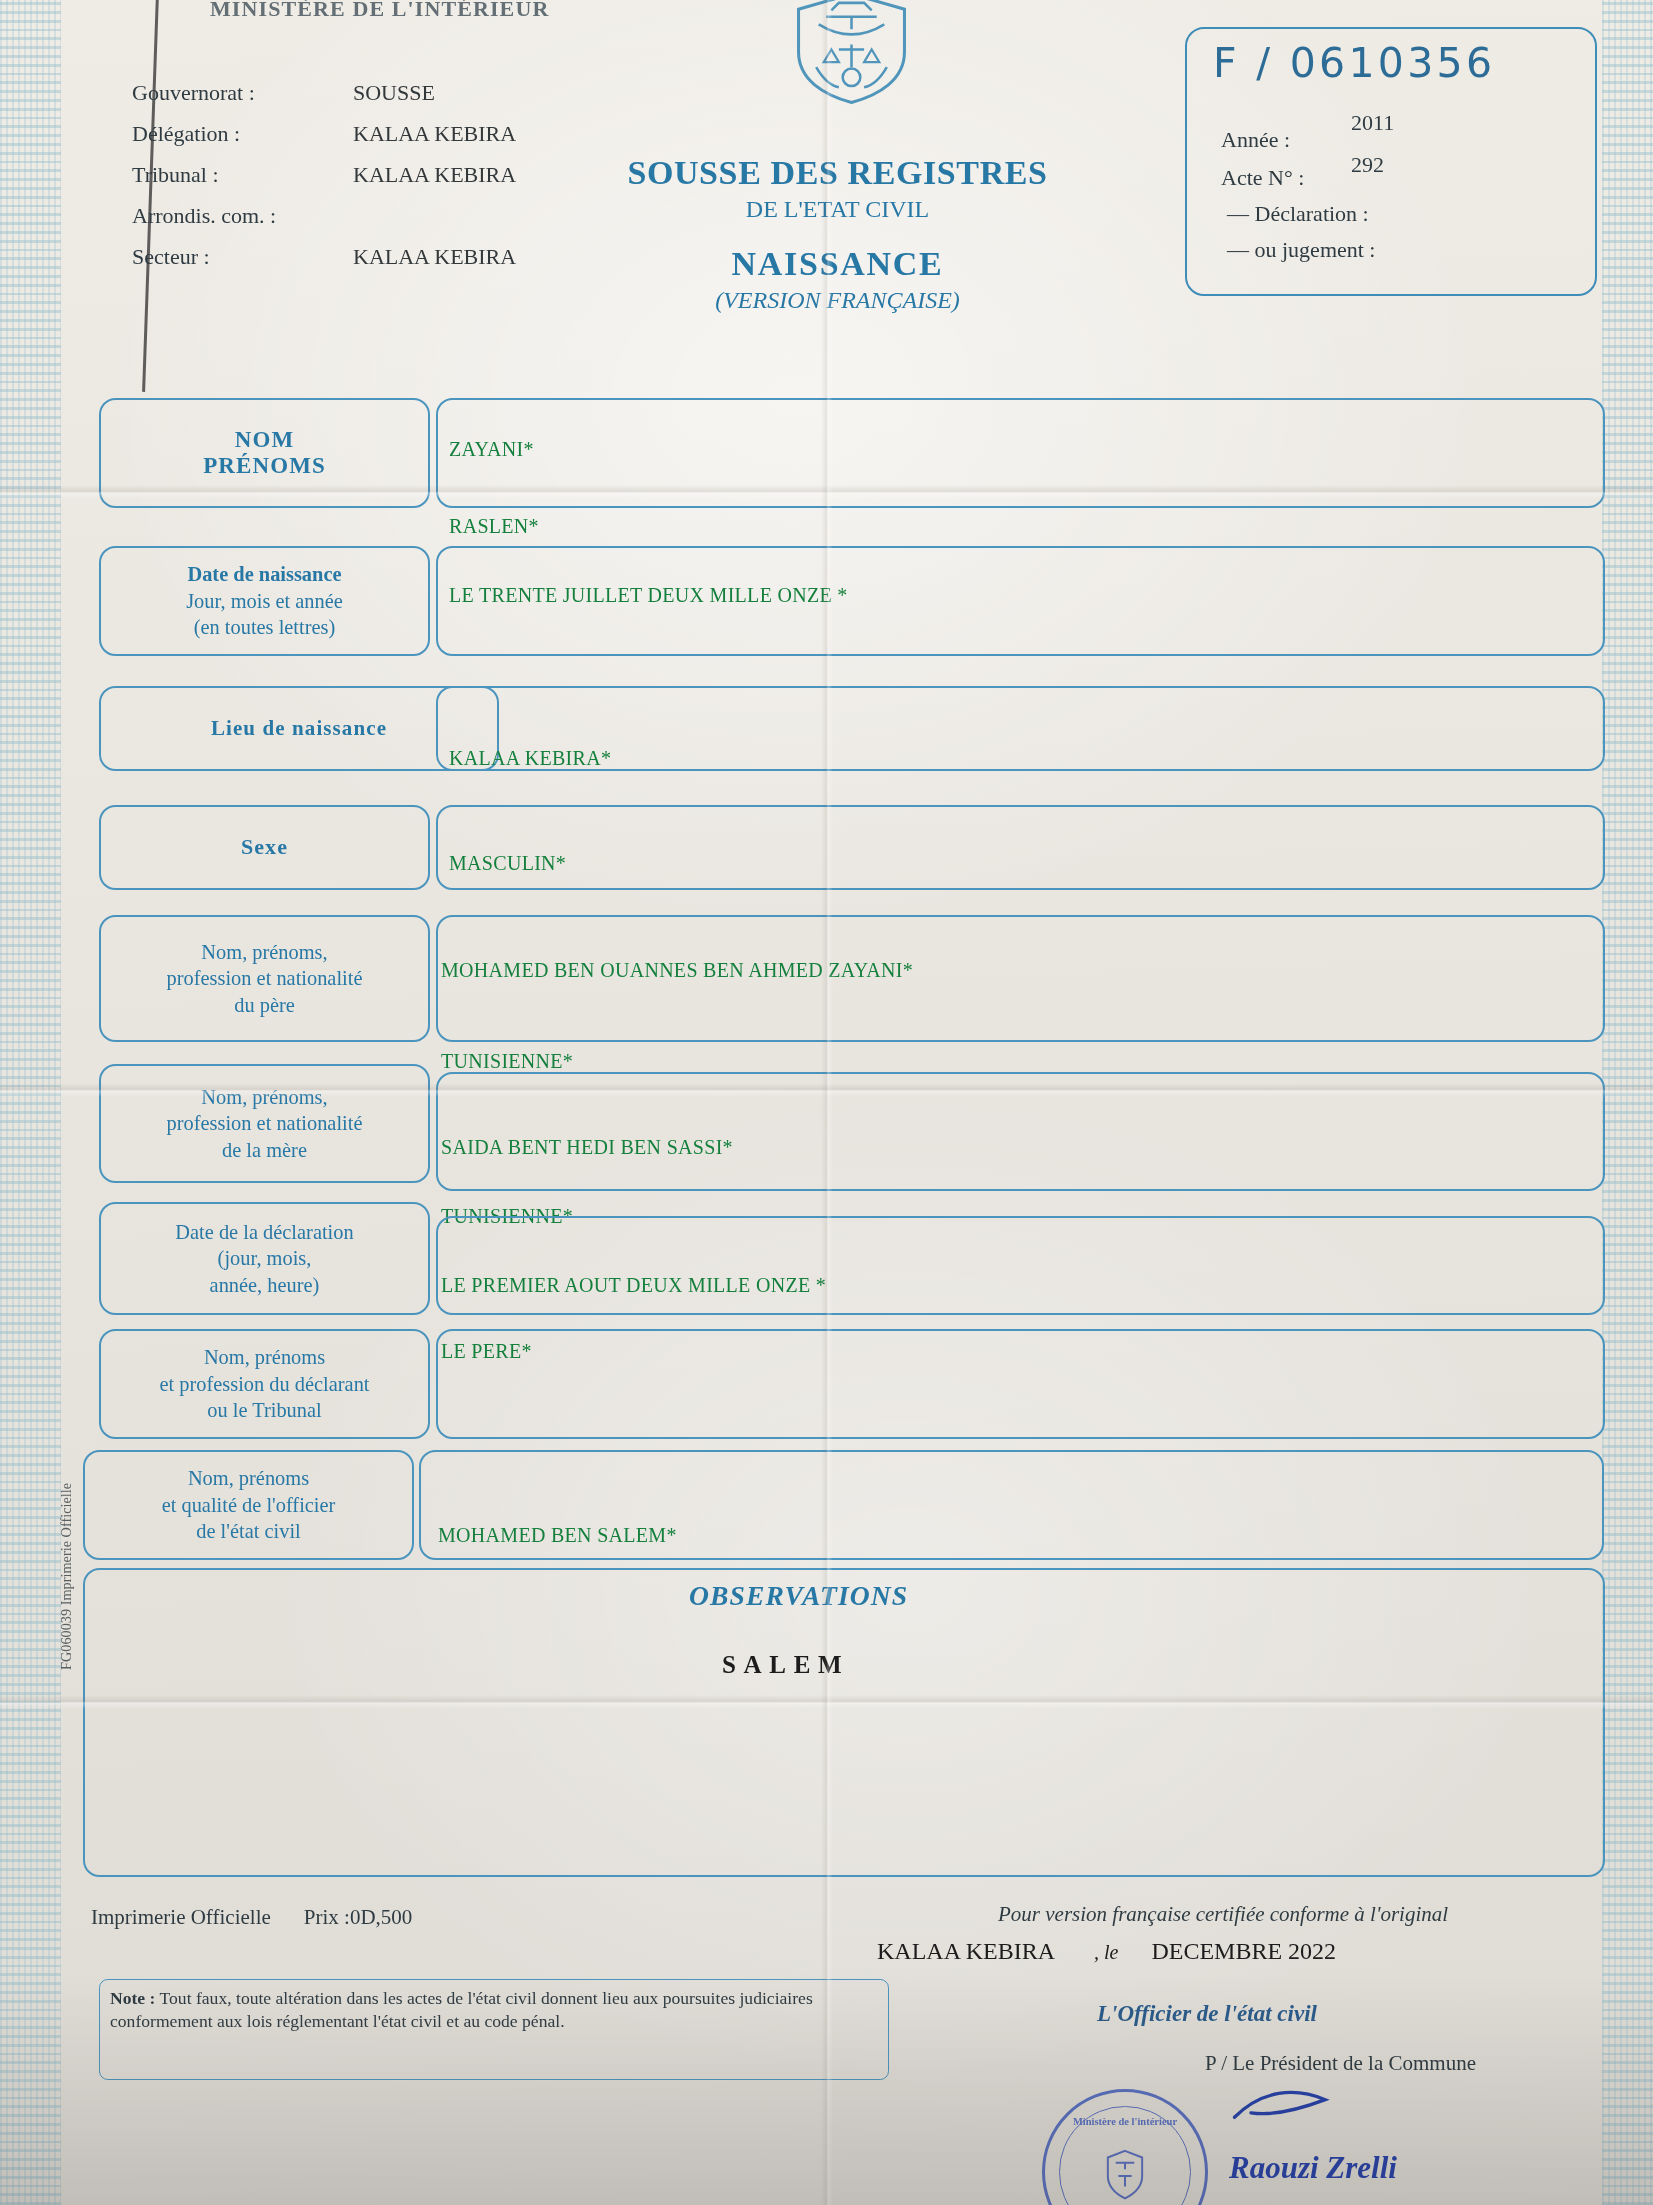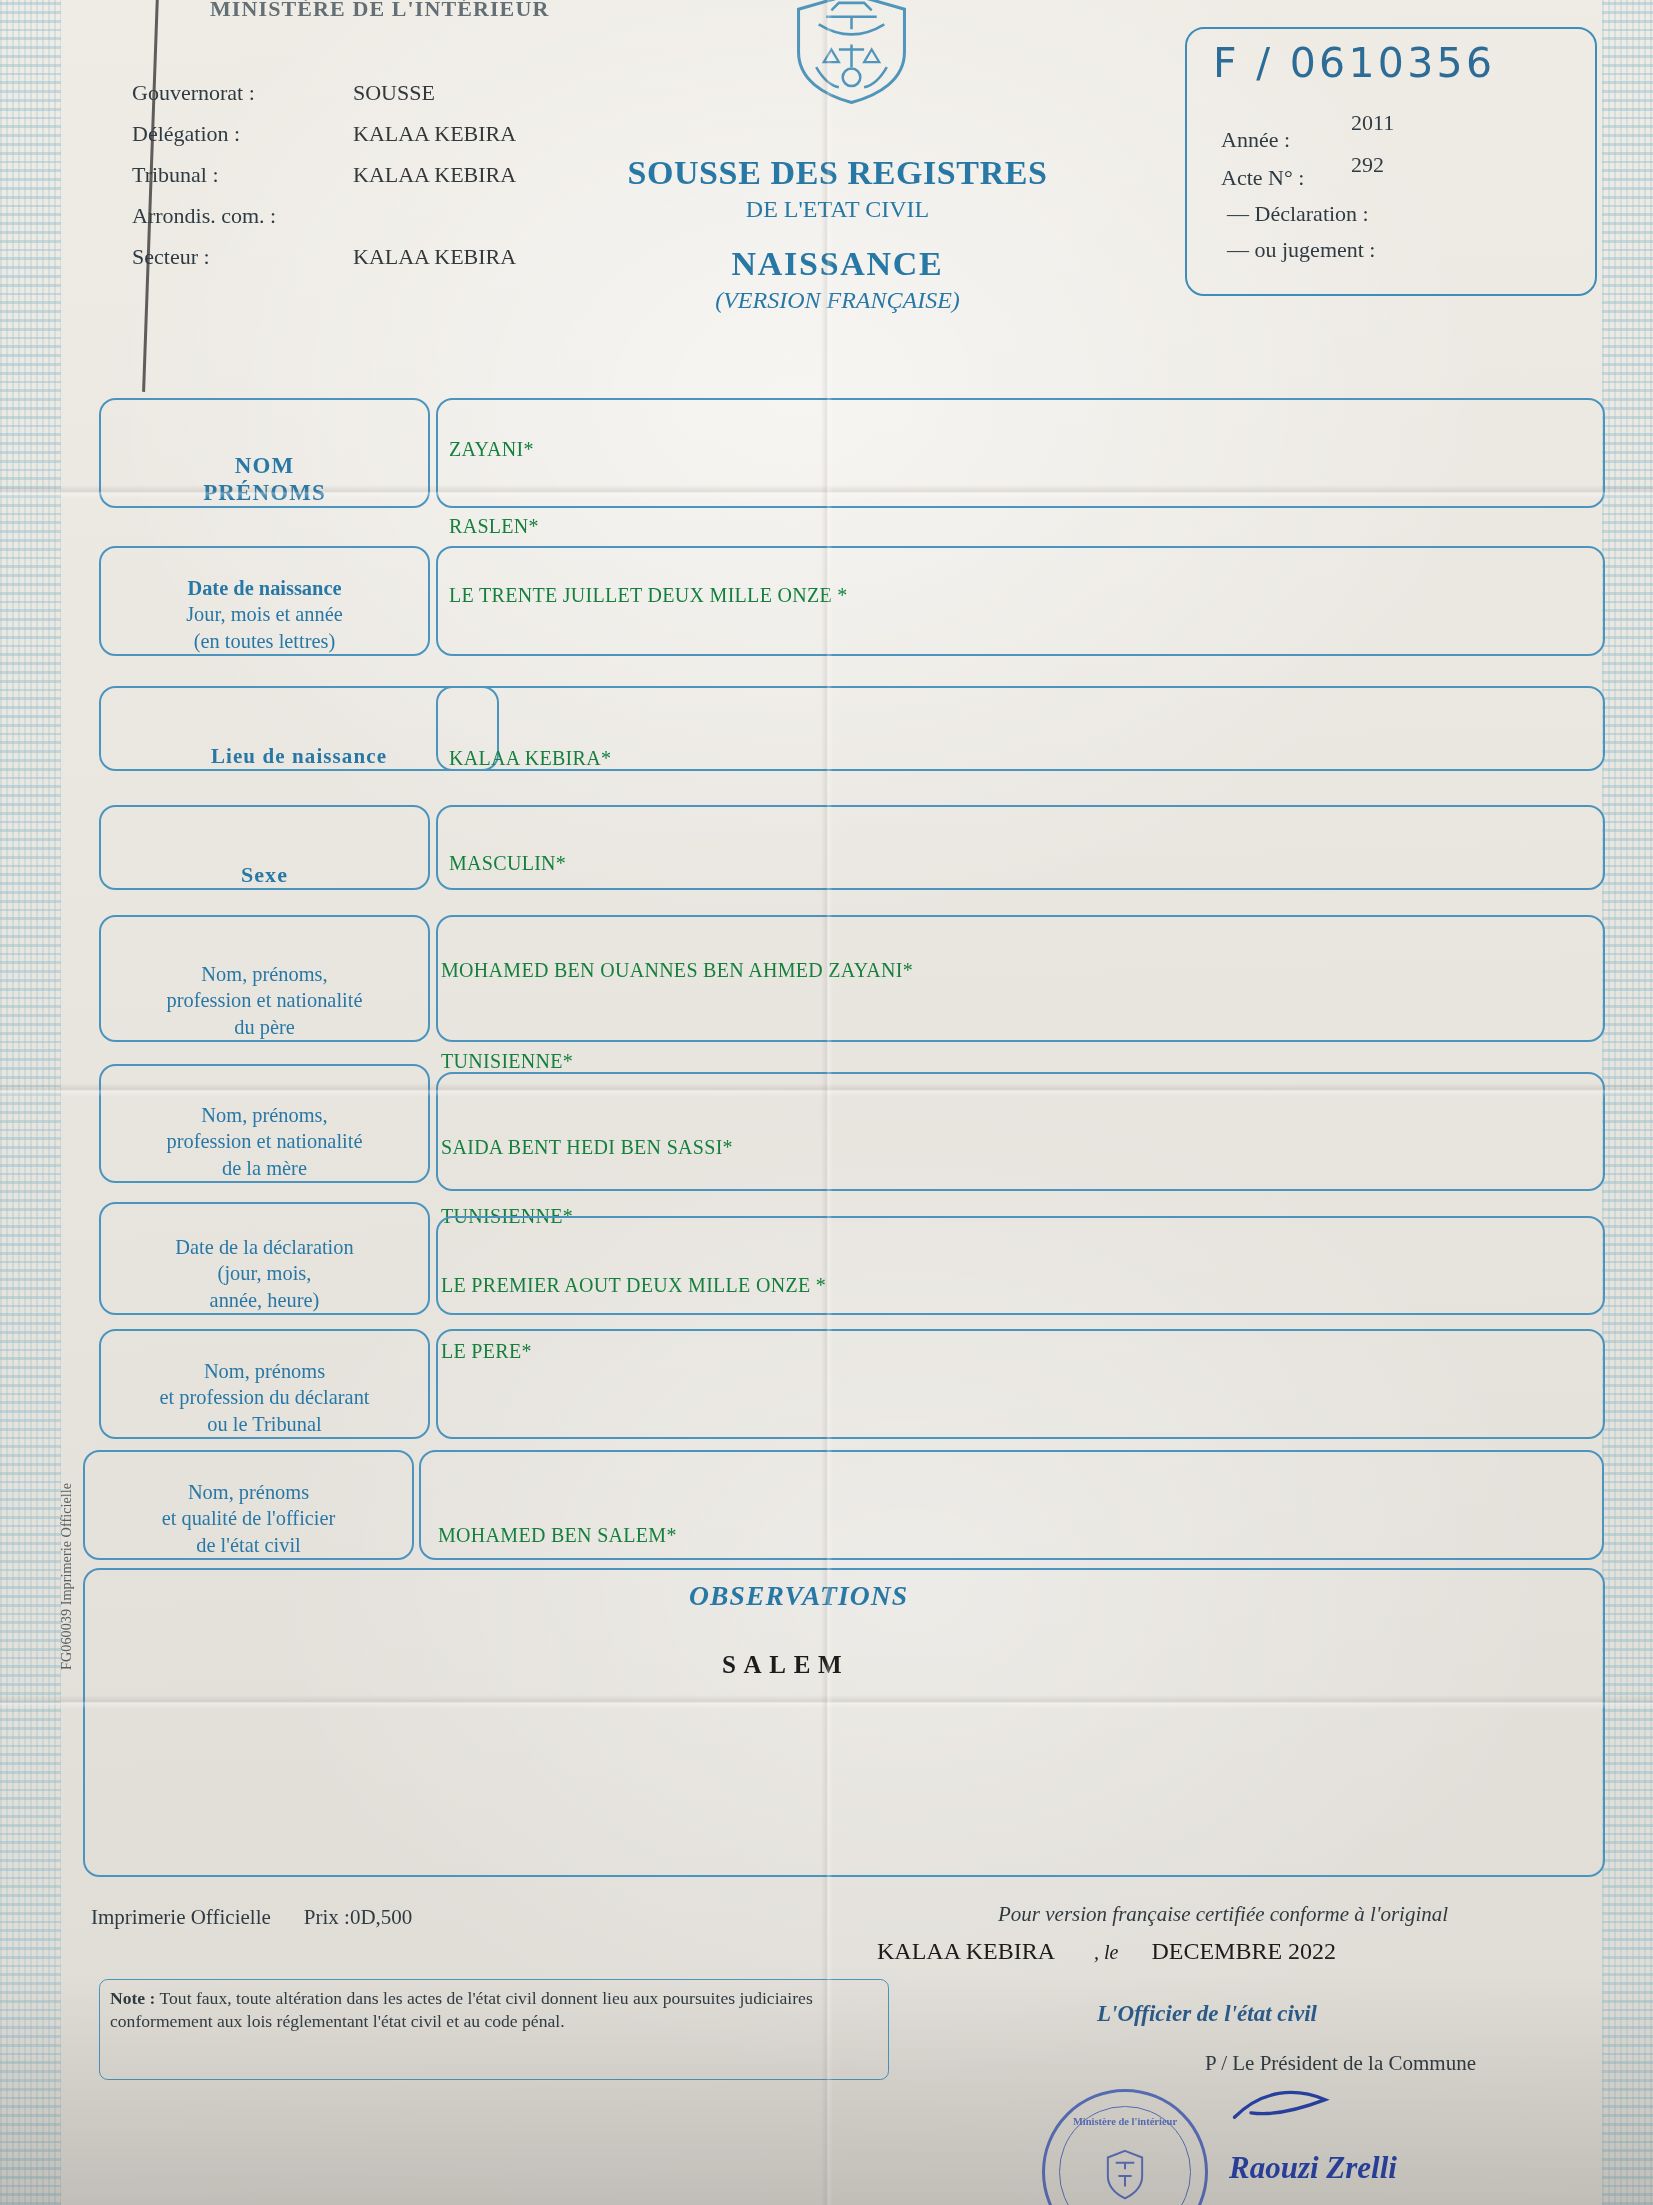--- a/index.html
+++ b/index.html
@@ -160,21 +160,21 @@
     border: 2.2px solid #4a94be;
     border-radius: 16.5px;
     box-sizing: border-box;
   }
   .lbox {
     color: #2878a6;
     text-align: center;
     font-size: 20.4px;
     line-height: 26.5px;
     display: flex;
-    align-items: flex-end;
+    align-items: center;
     justify-content: center;
     padding: 0 5.5px;
   }
   .lbox.bold { font-weight: bold; font-size: 23px; letter-spacing: 1.1px; }
   .vbox { background: transparent; }
   .value {
     position: absolute;
     font-size: 20px;
     color: #15803d;
     letter-spacing: 0.3px;

